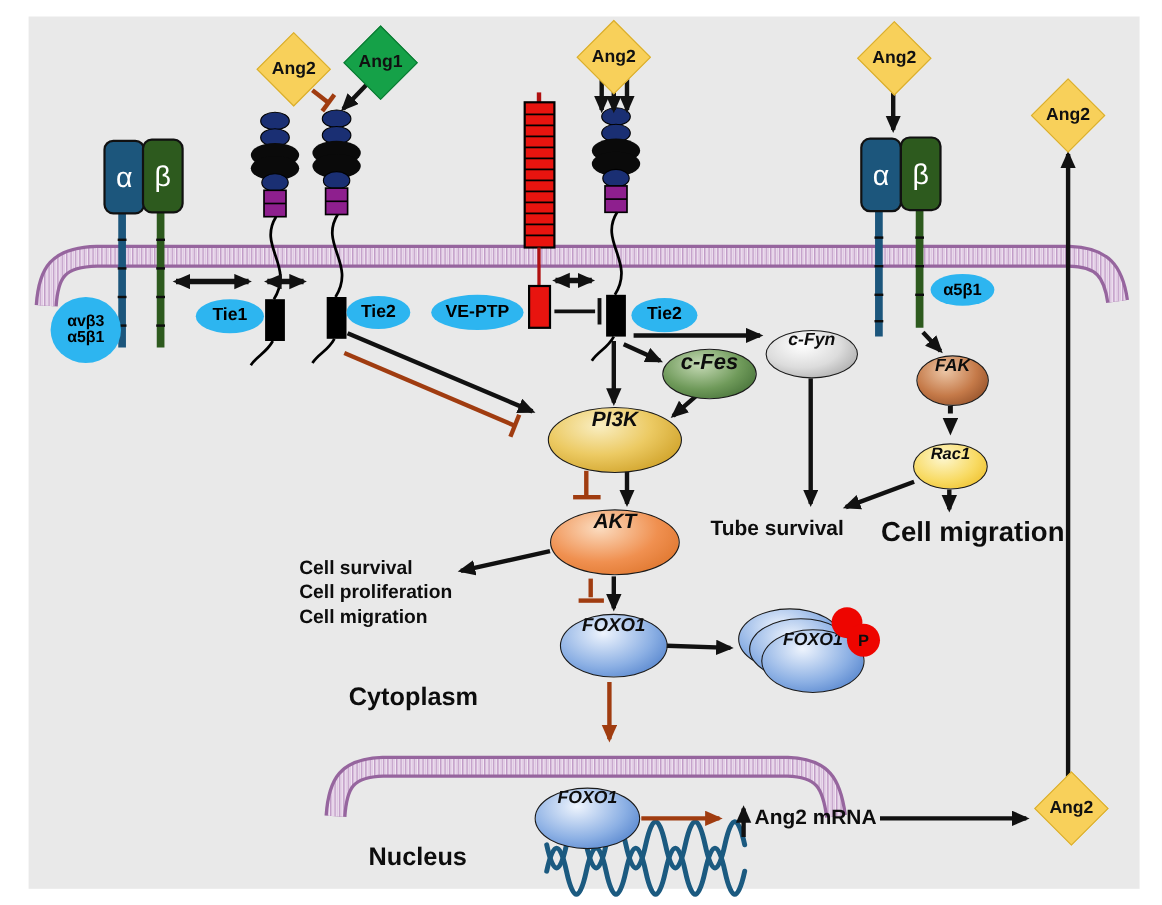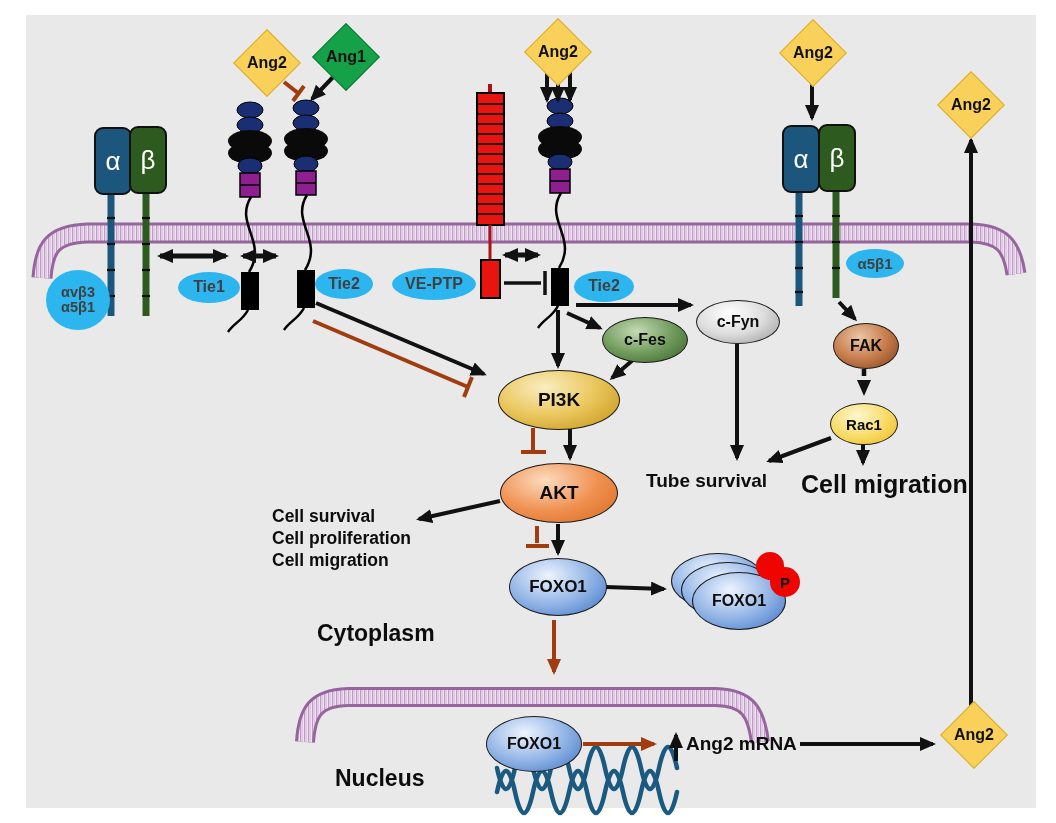--- a/index.html
+++ b/index.html
@@ -5,23 +5,23 @@
   html,body{margin:0;padding:0;background:#ffffff;}
   #stage{position:relative;width:1056px;height:823px;background:#ffffff;overflow:hidden;
          font-family:"Liberation Sans","DejaVu Sans",sans-serif;}
   #panel{position:absolute;left:26px;top:15px;width:1010px;height:793px;background:#e9e9e9;}
   #layer-svg{position:absolute;left:0;top:0;width:1056px;height:823px;}
   .diamond{position:absolute;width:46px;height:46px;transform:rotate(45deg);
            background:#f8d05a;border:1px solid #d9ae2e;display:flex;align-items:center;justify-content:center;}
   .diamond.green{background:#15a148;border-color:#0b7a33;}
   .diamond>span{transform:rotate(-45deg);font-weight:bold;font-size:16px;color:#111;}
   .bubble{position:absolute;border-radius:50%;background:#2db5f0;display:flex;flex-direction:column;
-          align-items:center;justify-content:center;font-weight:bold;color:#404040;font-size:16px;line-height:1.02;}
-  .oval{position:absolute;border:1.6px solid #1a1a1a;border-radius:50%;display:flex;align-items:center;
-        justify-content:center;font-weight:bold;color:#0d0d0d;}
+          align-items:center;justify-content:center;font-weight:bold;color:#000000;font-size:16px;line-height:1.02;}
+  .oval{position:absolute;border:1.6px solid #1a1a1a;border-radius:50%;display:flex;align-items:flex-start;
+        justify-content:center;font-weight:bold;color:#0d0d0d;font-style:italic;}
   .ov-gold{background:radial-gradient(ellipse at 38% 28%,#f9eec2 0%,#ecca63 45%,#c3900f 100%);}
   .ov-orange{background:radial-gradient(ellipse at 38% 28%,#fbdcc0 0%,#f09050 52%,#d66a1e 100%);}
   .ov-blue{background:radial-gradient(ellipse at 40% 30%,#eef4fd 0%,#8cb0e4 55%,#3a6fc2 100%);}
   .ov-green{background:radial-gradient(ellipse at 40% 30%,#c6dab6 0%,#6f9a5a 52%,#35602a 100%);}
   .ov-gray{background:radial-gradient(ellipse at 40% 30%,#ffffff 0%,#dcdcdc 50%,#969696 100%);}
   .ov-brown{background:radial-gradient(ellipse at 40% 30%,#ecc6a6 0%,#c57a49 52%,#7e3f1c 100%);}
   .ov-yellow{background:radial-gradient(ellipse at 40% 30%,#fdf7d0 0%,#f8da62 55%,#eab618 100%);}
   .igr{position:absolute;width:34px;height:64px;border:2px solid #111;border-radius:9px;color:#fff;
        display:flex;align-items:center;justify-content:center;font-size:26px;font-weight:normal;}
   .pcirc{position:absolute;background:#ee0500;border-radius:50%;}
@@ -219,21 +219,21 @@
   <div class="bubble" style="left:392px;top:268px;width:84px;height:32px;">
       <span>VE-PTP</span>
     </div>
   <div class="bubble" style="left:574px;top:271px;width:60px;height:31px;">
       <span>Tie2</span>
     </div>
   <div class="bubble" style="left:846px;top:249px;width:58px;height:29px;font-size:15px;">
       <span>α5β1</span>
     </div>
 
-  <div class="oval ov-green" style="left:602px;top:317px;width:84px;height:44px;font-size:16px;">
+  <div class="oval ov-green" style="left:602px;top:317px;width:84px;height:44px;font-size:20px;">
       <span>c-Fes</span>
     </div>
   <div class="oval ov-gray" style="left:696px;top:300px;width:82px;height:42px;font-size:16px;">
       <span>c-Fyn</span>
     </div>
   <div class="oval ov-gold" style="left:498px;top:370px;width:120px;height:58px;font-size:19px;">
       <span>PI3K</span>
     </div>
   <div class="oval ov-orange" style="left:500px;top:463px;width:116px;height:58px;font-size:19px;">
       <span>AKT</span>

